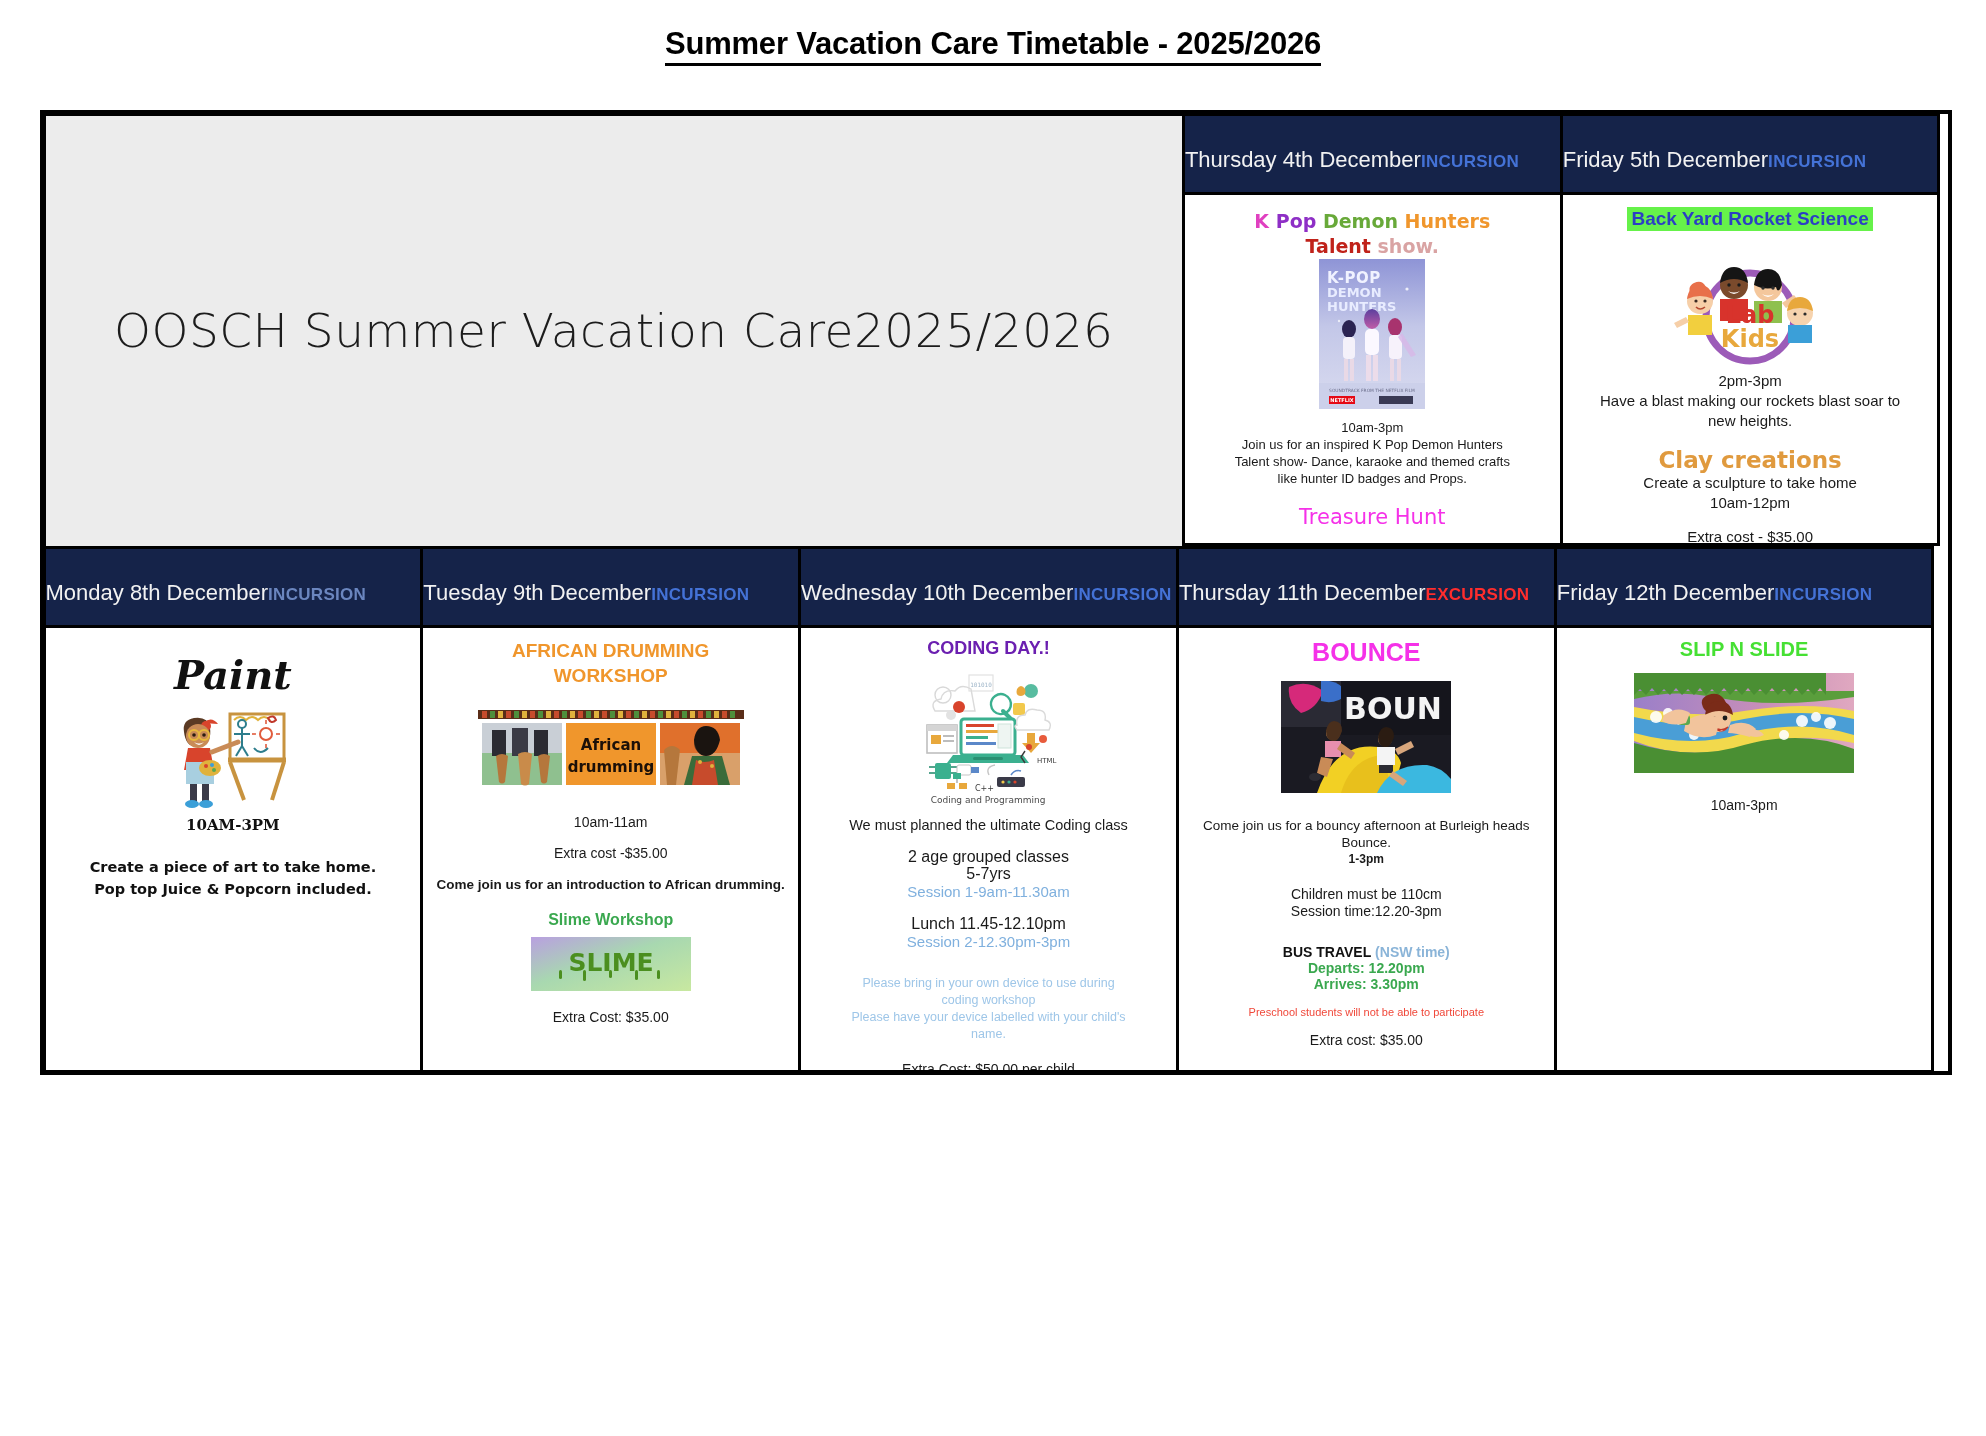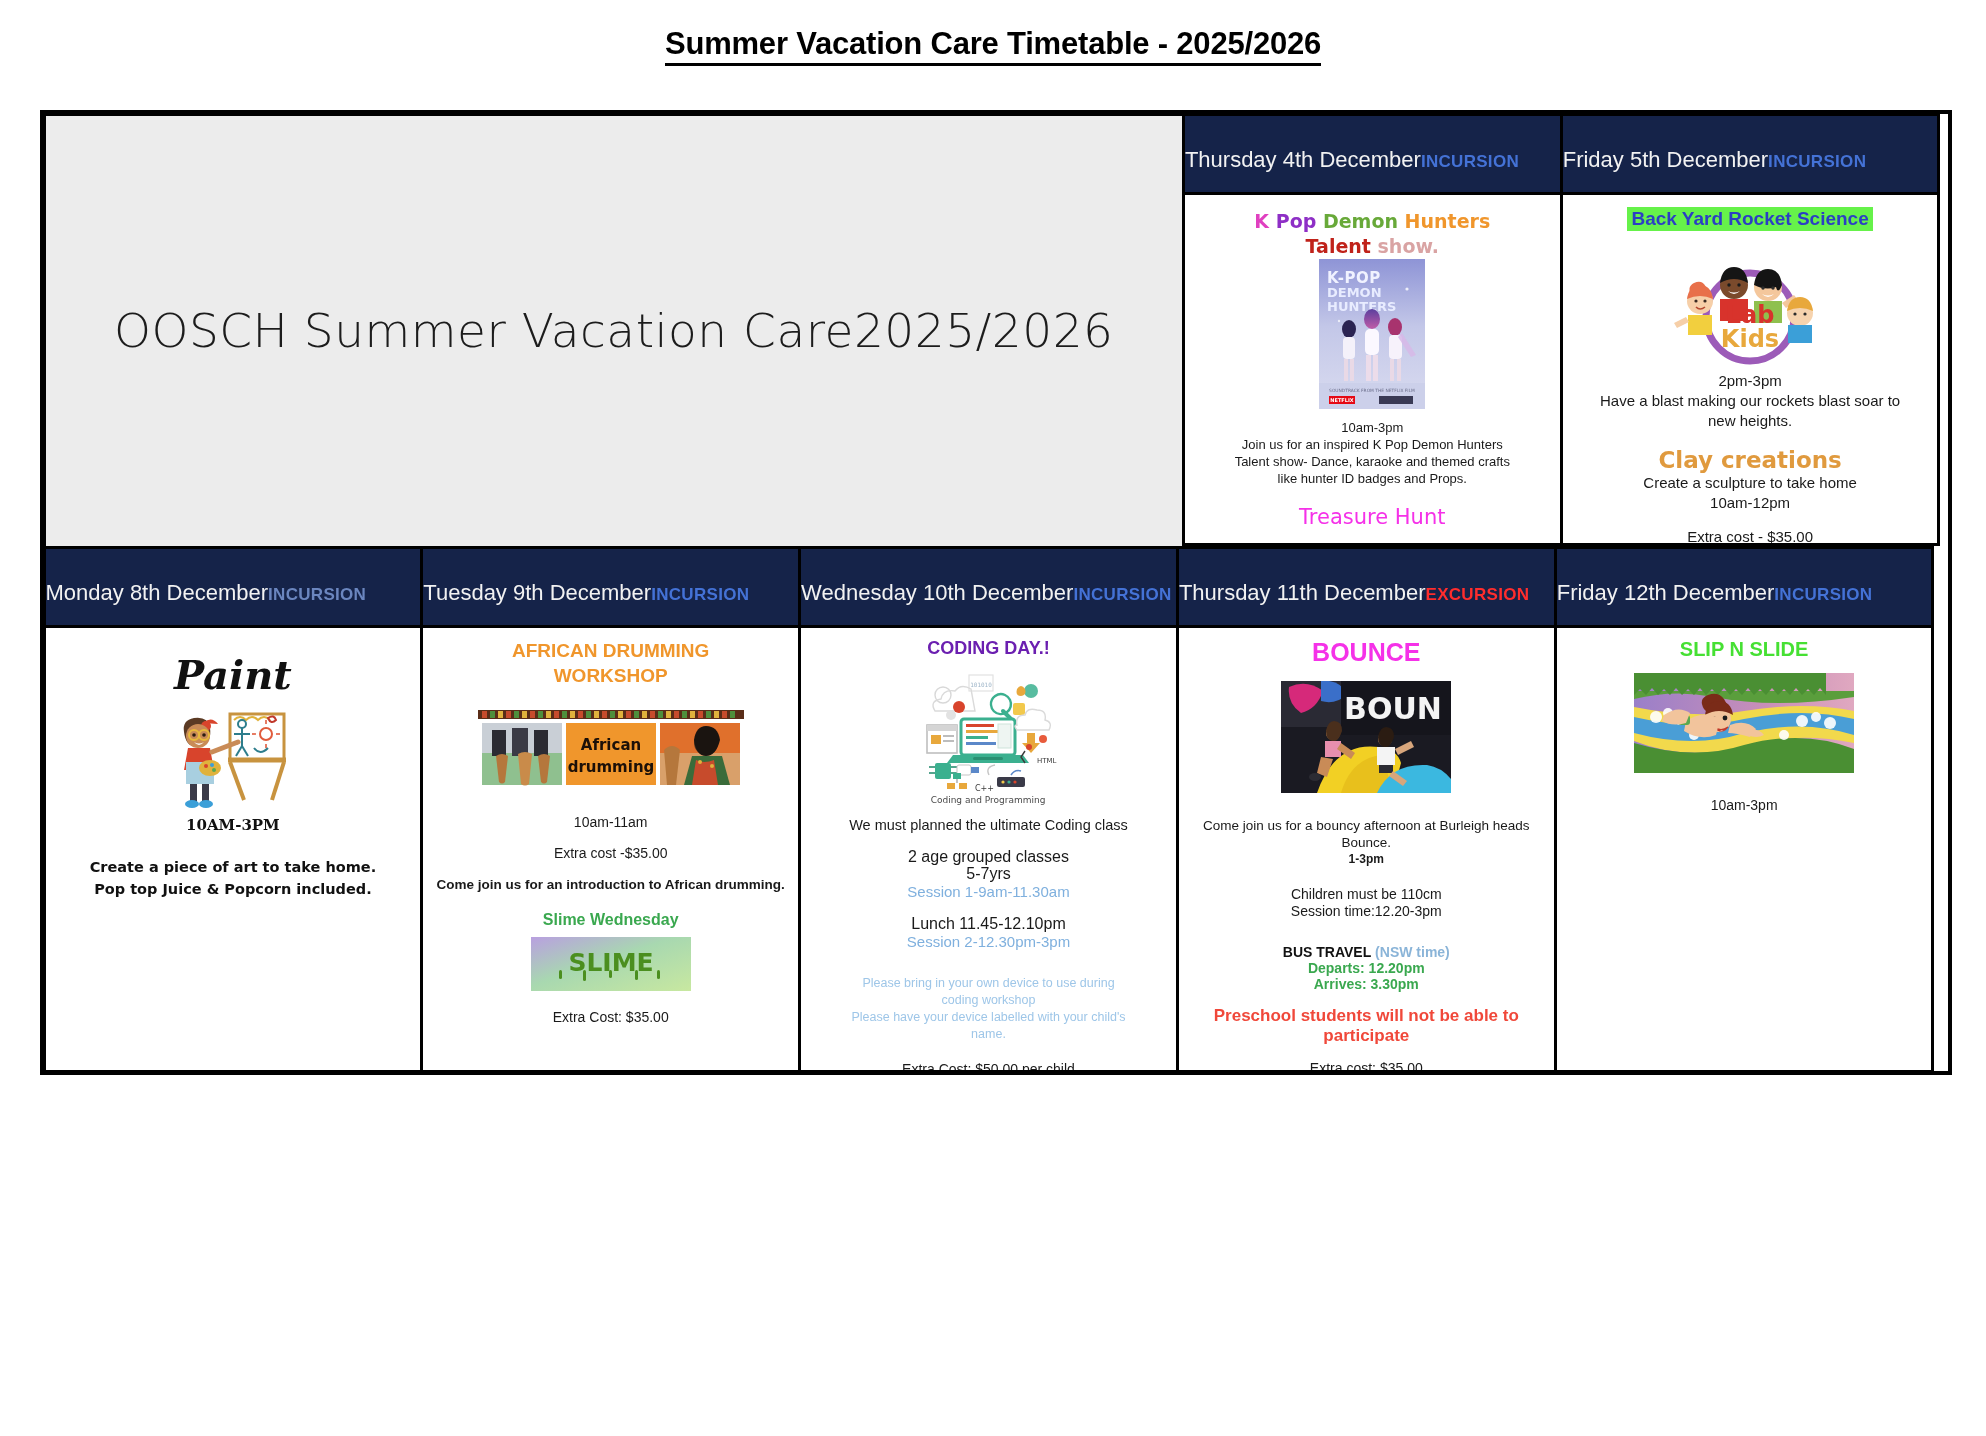--- a/index.html
+++ b/index.html
@@ -176,21 +176,21 @@
   .h-coding  { color: #6b1fb0; font-size: 18px; font-weight: bold; }
   .h-bounce  { color: #f531e8; font-size: 25px; font-weight: bold; }
   .h-slip    { color: #46e033; font-size: 20px; font-weight: bold; }
   .h-slime   { color: #3aa84f; font-size: 16px; font-weight: bold; }
 
   .blue-note { color: #7fb0de; font-size: 14px; line-height: 19px; }
   .blue-note-sm { color: #9ec6e8; font-size: 12.5px; line-height: 17px; }
   .bold-dark { font-weight: bold; color: #111; }
   .green-b { color: #3aa84f; font-weight: bold; }
   .blue-lt { color: #8ab4d8; font-weight: bold; }
-  .red-warn { color: #f0483a; font-weight: bold; font-size: 17px; }
+  .red-warn { color: #f0483a; font-weight: normal; font-size: 11px; }
 
   .paintsip-word {
     font-family: "DejaVu Serif", serif;
     font-style: italic;
     font-weight: bold;
     color: #111;
     line-height: 0.95;
   }
 
   .img-frame { display:block; margin: 0 auto; }
@@ -511,21 +511,21 @@
               <circle cx="234" cy="56" r="2" fill="#e0b23c"></circle>
           </svg>
 
           <div class="gap18"></div>
           <div class="ct" style="font-size:14px;">10am-11am</div>
           <div class="gap14"></div>
           <div class="ct" style="font-size:14px;">Extra cost -$35.00</div>
           <div class="gap14"></div>
           <div class="ct" style="font-size:13.5px;font-weight:600;">Come join us for an introduction to African drumming.</div>
           <div class="gap18"></div>
-          <div class="h-slime">Slime Wednesday</div>
+          <div class="h-slime">Slime Workshop</div>
 
           <svg class="img-frame" width="160" height="54" viewBox="0 0 160 54" style="margin-top:8px;">
             <defs>
               <linearGradient id="slimebg" x1="0" y1="0" x2="1" y2="1">
                 <stop offset="0%" stop-color="#b9a0e0"></stop>
                   <stop offset="45%" stop-color="#a8d8b0"></stop>
                 <stop offset="100%" stop-color="#c8e8a0"></stop>
               </linearGradient>
             </defs>
             <rect x="0" y="0" width="160" height="54" fill="url(#slimebg)"></rect>

